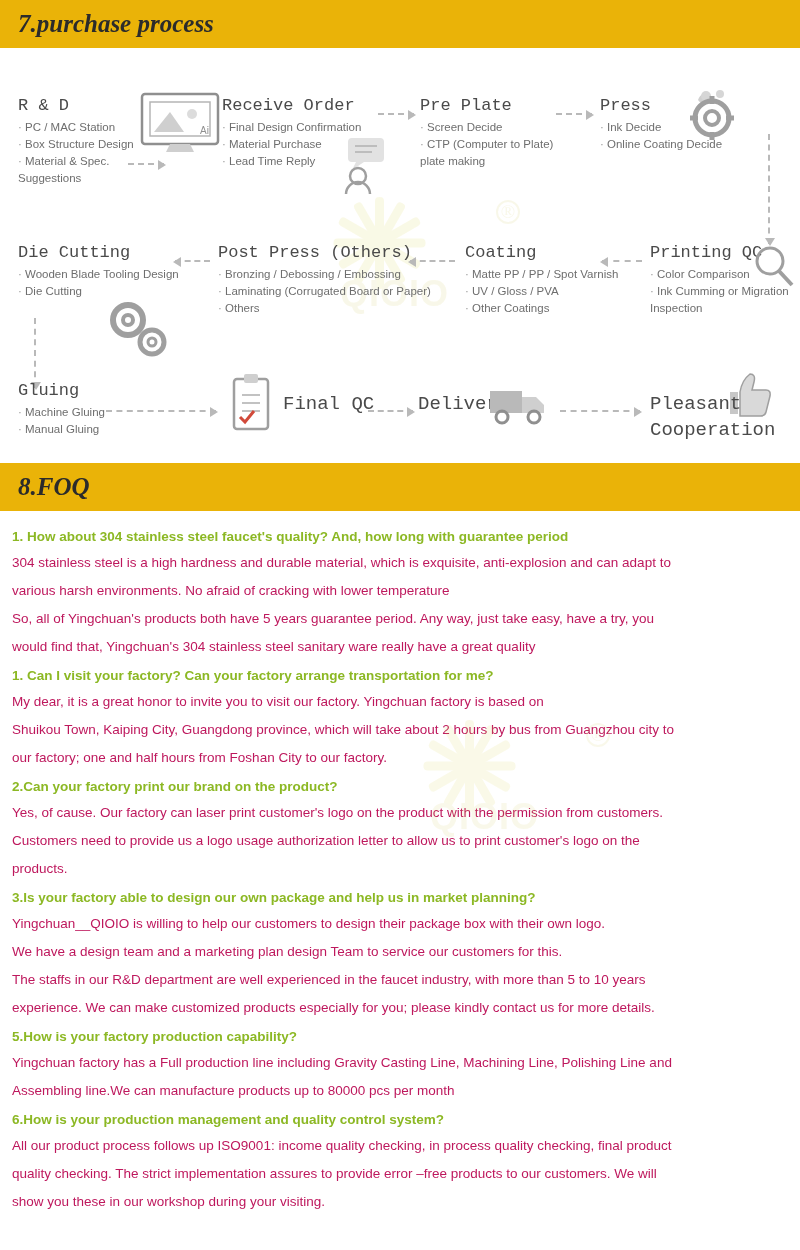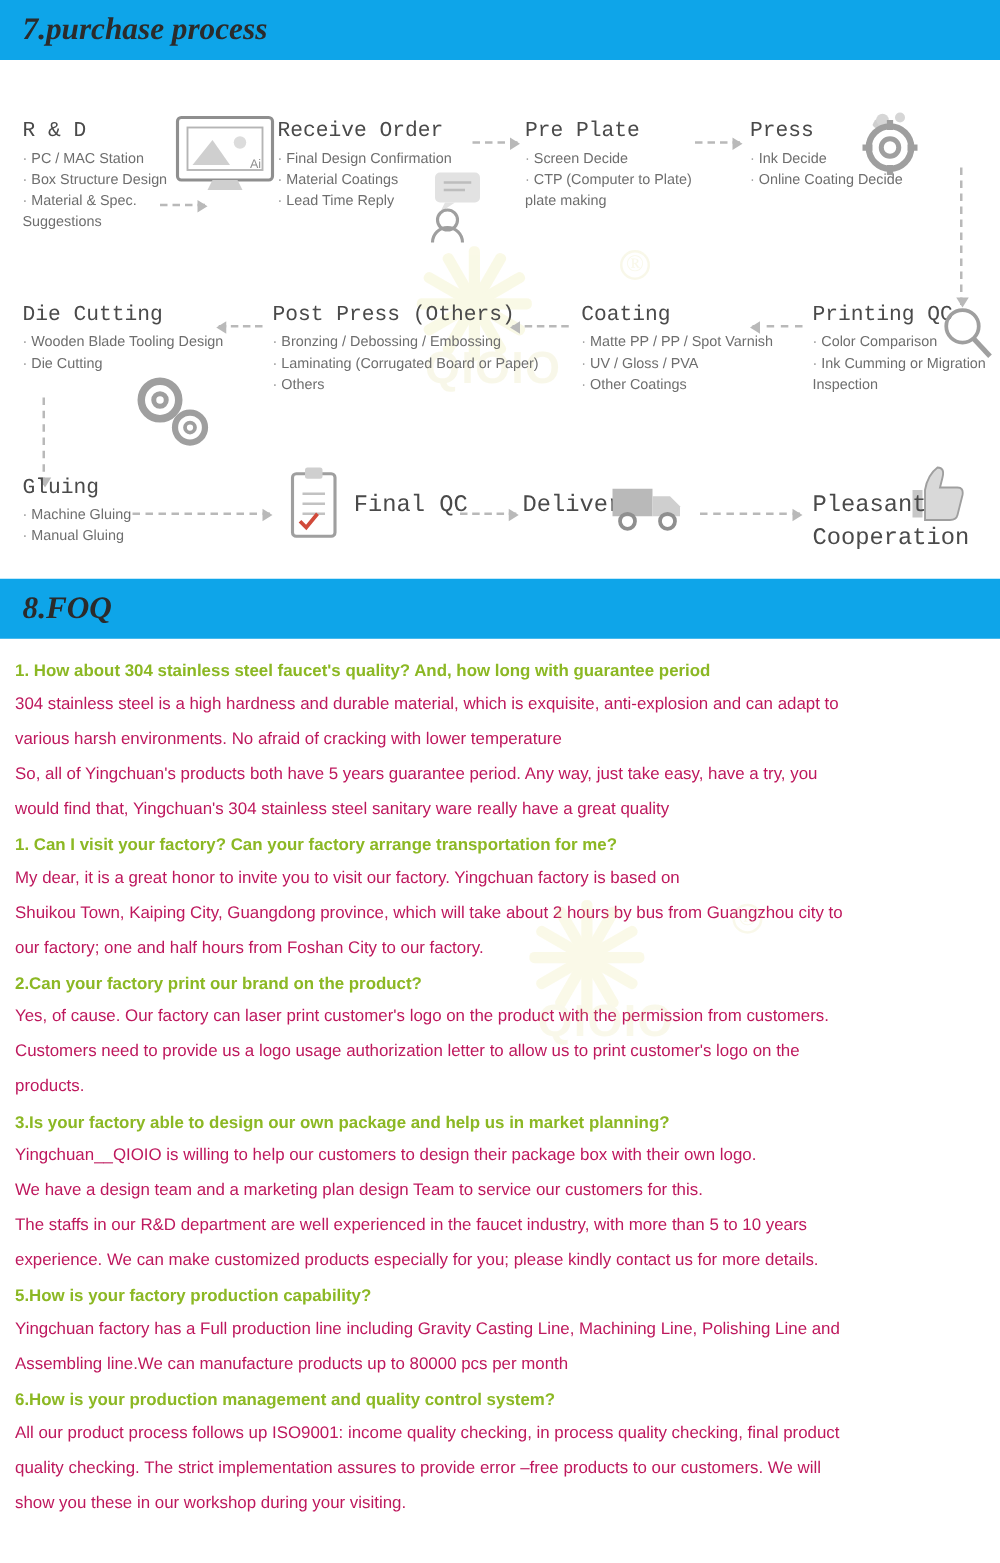--- a/index.html
+++ b/index.html
@@ -6,21 +6,21 @@
   body{
     width:800px;
     height:1250px;
     background:#ffffff;
     font-family:"Liberation Sans", sans-serif;
     color:#333;
     position:relative;
     overflow:hidden;
   }
   .section-banner{
-    background:#0ea5e9;
+    background:#eab308;
     height:48px;
     display:flex;
     align-items:center;
     padding-left:18px;
     box-sizing:border-box;
   }
   .section-banner .title{
     font-family:"Liberation Serif", serif;
     font-style:italic;
     font-weight:bold;
@@ -221,21 +221,21 @@
       <text x="60" y="42" font-size="10" fill="#8f8f8f" font-family="Liberation Sans">Ai</text>
       <path d="M30 52 L50 52 L54 60 L26 60 Z" fill="#cfcfcf"></path>
     </svg>
   </div>
   <div class="arrow" style="left:128px; top:115px; width:36px;"></div>
 
   <div class="step" style="left:222px; top:48px;">
     <h4>Receive Order</h4>
     <ul>
       <li>Final Design Confirmation</li>
-      <li>Material Coatings</li>
+      <li>Material Purchase</li>
       <li>Lead Time Reply</li>
     </ul>
   </div>
   <div class="arrow" style="left:378px; top:65px; width:36px;"></div>
 
   <div class="step" style="left:420px; top:48px;">
     <h4>Pre Plate</h4>
     <ul>
       <li>Screen Decide</li>
       <li>CTP (Computer to Plate)</li>

